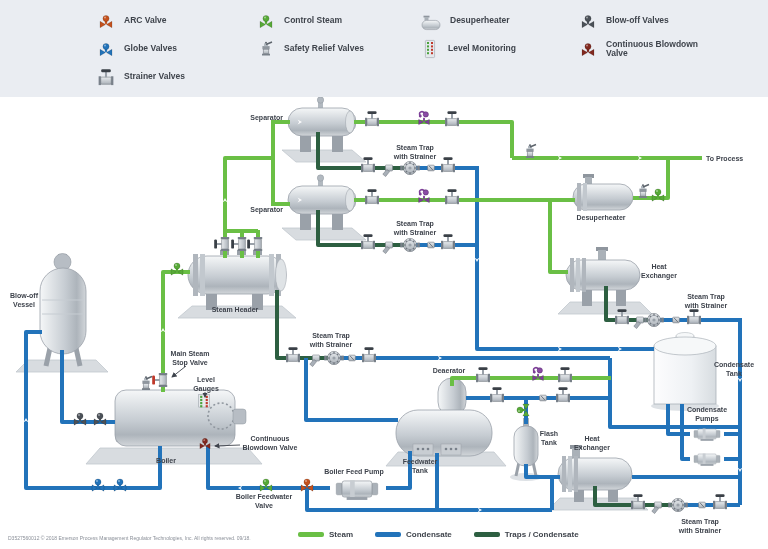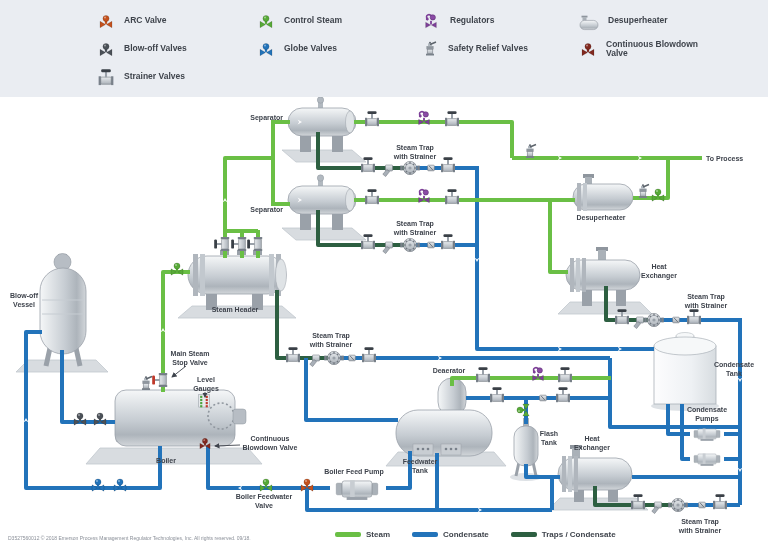--- a/index.html
+++ b/index.html
@@ -17,21 +17,21 @@
   .pg{fill:none;stroke:#6abf45;stroke-width:4;stroke-linejoin:round;}
   .pb{fill:none;stroke:#2273ba;stroke-width:4;stroke-linejoin:round;}
   .pdg{fill:none;stroke:#2d5f41;stroke-width:4;stroke-linejoin:round;}
   .lbl{font:bold 7px "Liberation Sans",sans-serif;fill:#3e434c;}
   .ldr{stroke:#3e434c;stroke-width:0.9;fill:none;}
   .vessel{stroke:#9aa1a9;stroke-width:0.8;}
   .plat{fill:#d8dce0;stroke:#c2c8ce;stroke-width:0.8;}
   .leg4{stroke:#9aa1a9;stroke-width:5;}
   
   .copyright{position:absolute;left:8px;top:535px;font-size:5px;color:#8a8f98;z-index:3;}
-  .linelegend{position:absolute;left:298px;top:530px;display:flex;gap:22px;align-items:center;z-index:3;margin-left:37px;}
+  .linelegend{position:absolute;left:298px;top:530px;display:flex;gap:22px;align-items:center;z-index:3;}
   .ll-item{display:flex;align-items:center;gap:5px;font-size:8px;font-weight:bold;color:#3f444c;}
   .sw{width:26px;height:5px;border-radius:2px;}
   .sw0{background:#6abf45;}.sw1{background:#2273ba;}.sw2{background:#2d5f41;}
 </style>
 </head>
 <body>
 
 <div id="stage">
 
 <svg width="0" height="0" style="position:absolute" aria-hidden="true">
@@ -189,26 +189,20 @@
         </svg>
     <span class="leg-label">ARC Valve</span>
   </div>
   <div class="leg-item">
     <svg width="20" height="22" viewBox="-10 -12 20 17">
           <use href="#sym-ball" style="color:#57aa37"></use>
         </svg>
     <span class="leg-label">Control Steam</span>
   </div>
   <div class="leg-item">
-    <svg width="22" height="22" viewBox="-11 -13 22 18">
-          <use href="#sym-reg"></use>
-        </svg>
-    <span class="leg-label">Regulators</span>
-  </div>
-  <div class="leg-item">
     <svg width="22" height="20" viewBox="-11 -11 22 14">
           <use href="#sym-capsule"></use>
         </svg>
     <span class="leg-label">Desuperheater</span>
   </div>
   <div class="leg-item">
     <svg width="20" height="22" viewBox="-10 -12 20 17">
           <use href="#sym-ball" style="color:#4b5158"></use>
         </svg>
     <span class="leg-label">Blow-off Valves</span>
@@ -217,20 +211,26 @@
     <svg width="20" height="22" viewBox="-10 -12 20 17">
           <use href="#sym-ball" style="color:#2273ba"></use>
         </svg>
     <span class="leg-label">Globe Valves</span>
   </div>
   <div class="leg-item">
     <svg width="20" height="22" viewBox="-10 -16 20 19">
           <use href="#sym-safety"></use>
         </svg>
     <span class="leg-label">Safety Relief Valves</span>
+  </div>
+  <div class="leg-item">
+    <svg width="20" height="22" viewBox="-10 -10.5 20 21">
+          <use href="#sym-levelmon"></use>
+        </svg>
+    <span class="leg-label">Level Monitoring</span>
   </div>
   <div class="leg-item">
     <svg width="20" height="22" viewBox="-10 -12 20 17">
           <use href="#sym-ball" style="color:#82291f"></use>
         </svg>
     <span class="leg-label">Continuous Blowdown Valve</span>
   </div>
   <div class="leg-item">
     <svg width="20" height="22" viewBox="-9.5 -12.5 19 18">
           <use href="#sym-gate"></use>

